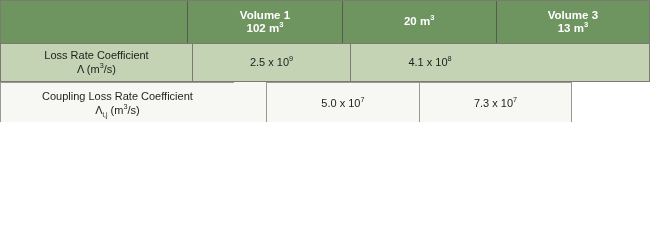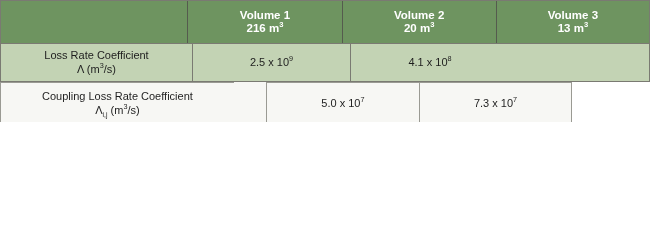--- a/index.html
+++ b/index.html
@@ -132,25 +132,24 @@
 <div id="table-root">
 
   <div class="row row-header">
 
     <div class="cell c-label blank">
       <span class="line1"></span>
     </div>
 
     <div class="cell c-v1">
       <span class="line1">Volume 1</span>
-      <span class="line2 unit"><span>216 m</span><sup>3</sup></span>
+      <span class="line2 unit"><span>102 m</span><sup>3</sup></span>
     </div>
 
     <div class="cell c-v2">
-      <span class="line1">Volume 2</span>
       <span class="line2 unit"><span>20 m</span><sup>3</sup></span>
     </div>
 
     <div class="cell c-v3">
       <span class="line1">Volume 3</span>
       <span class="line2 unit"><span>13 m</span><sup>3</sup></span>
     </div>
 
   </div>
 

